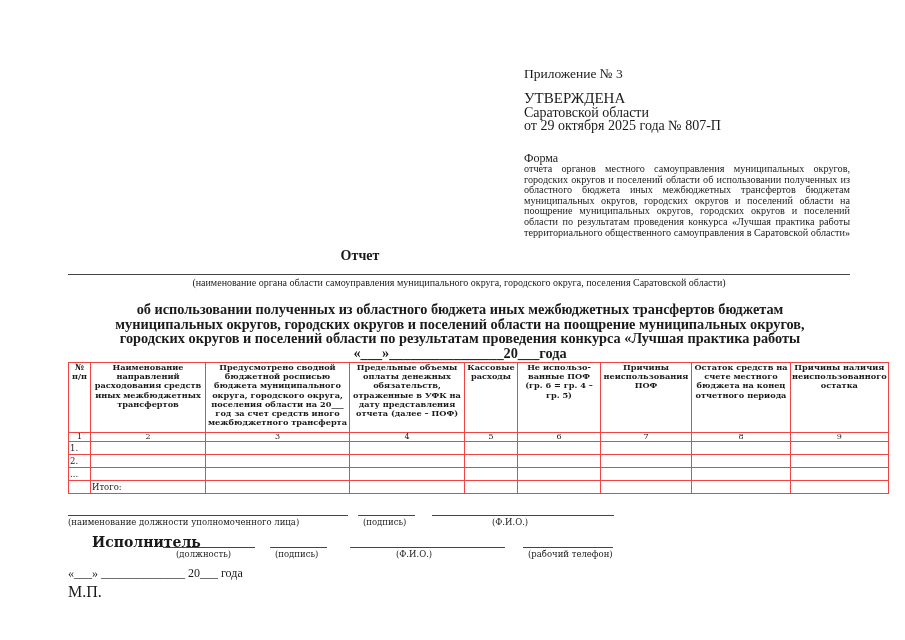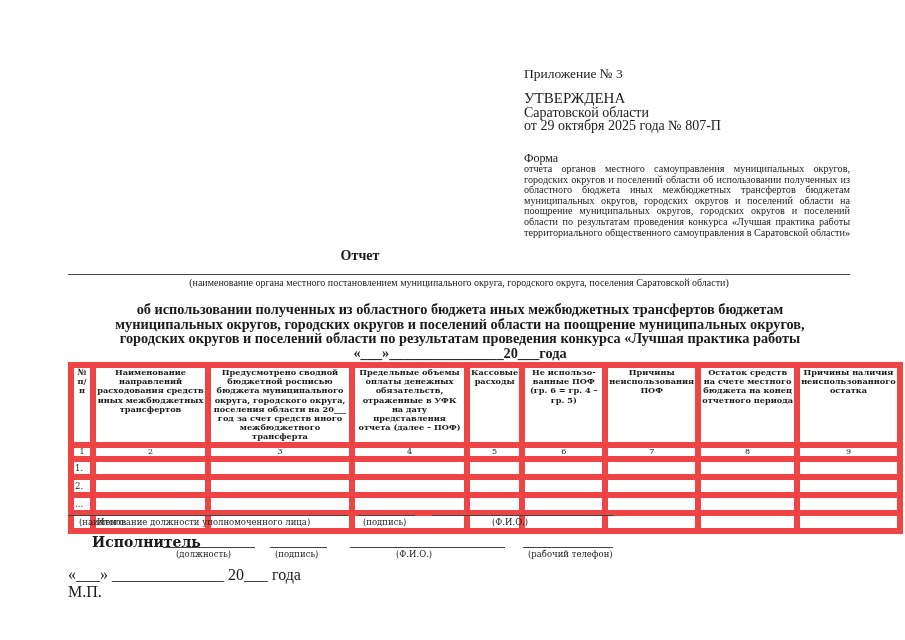--- a/index.html
+++ b/index.html
@@ -10,47 +10,47 @@
   .approved { left: 524px; top: 92px; font-family: "Liberation Serif", serif; font-size: 14px; line-height: 13.5px; }
   .approved .big { font-size: 15px; }
   .forma-title { left: 524px; top: 153px; width: 326px; text-align: left; font-family: "Liberation Serif", serif; font-size: 12px; line-height: 11px; }
   .forma-body { left: 524px; top: 164px; width: 326px; font-family: "Liberation Serif", serif; font-size: 10.2px; line-height: 10.6px; text-align: justify; }
   .report-title { left: 0; width: 720px; top: 248px; text-align: center; font-family: "Liberation Serif", serif; font-weight: bold; font-size: 14px; }
   .org-line { left: 68px; top: 274px; width: 782px; height: 0; border-top: 1px solid #444; }
   .org-caption { left: 68px; width: 782px; top: 277px; text-align: center; font-family: "Liberation Serif", serif; font-size: 10px; }
   .subtitle { left: 70px; width: 780px; top: 302px; text-align: center; font-family: "Liberation Serif", serif; font-weight: bold; font-size: 14.3px; line-height: 14.5px; }
   table.report { position: absolute; left: 68px; top: 362px; border-collapse: collapse;
                  font-family: "DejaVu Serif", serif; font-size: 8.2px; line-height: 9.2px; }
-  table.report td { border: 6px solid #ef4444; padding: 0 1px; vertical-align: top; text-align: center; }
+  table.report td { border: 1px solid #ef4444; padding: 0 1px; vertical-align: top; text-align: center; }
   table.report tr.hdr td { height: 69px; font-weight: bold; }
   table.report tr.num td { height: 8px; line-height: 8px; font-size: 8px; }
   table.report tr.data td { height: 12px; text-align: left; font-size: 8.5px; line-height: 12px; }
   .sig-line { height: 0; border-top: 1px solid #444; }
   .sig-cap { font-family: "DejaVu Serif", serif; font-size: 8.5px; }
   .executor { left: 68px; top: 534px; font-family: "DejaVu Serif", serif; font-weight: bold; font-size: 14px; margin-left: 24px; }
-  .date-line { left: 68px; top: 566px; font-family: "Liberation Serif", serif; font-size: 16px; text-align: right; }
+  .date-line { left: 68px; top: 566px; font-family: "Liberation Serif", serif; font-size: 12px; text-align: right; }
   .mp { left: 68px; top: 583px; font-family: Liberation Serif, serif; font-size: 16px; }
 </style>
 </head>
 <body>
 
 <div class="abs appendix">Приложение № 3</div>
 
 <div class="abs approved">
   <div class="big">УТВЕРЖДЕНА</div>
   <div>Саратовской области</div>
   <div>от 29 октября 2025 года № 807-П</div>
 </div>
 
 <div class="abs forma-title">Форма</div>
 <div class="abs forma-body">отчета органов местного самоуправления муниципальных округов, городских округов и поселений области об использовании полученных из областного бюджета иных межбюджетных трансфертов бюджетам муниципальных округов, городских округов и поселений области на поощрение муниципальных округов, городских округов и поселений области по результатам проведения конкурса «Лучшая практика работы территориального общественного самоуправления в Саратовской области»</div>
 
 <div class="abs report-title">Отчет</div>
 <div class="abs org-line"></div>
-<div class="abs org-caption">(наименование органа местного постановлением муниципального округа, городского округа, поселения Саратовской области)</div>
+<div class="abs org-caption">(наименование органа области самоуправления муниципального округа, городского округа, поселения Саратовской области)</div>
 
 <div class="abs subtitle">
   <div>об использовании полученных из областного бюджета иных межбюджетных трансфертов бюджетам</div>
   <div>муниципальных округов, городских округов и поселений области на поощрение муниципальных округов,</div>
   <div>городских округов и поселений области по результатам проведения конкурса «Лучшая практика работы</div>
   <div>«___»________________20___года</div>
 </div>
 
 <table class="report">
   <colgroup>
@@ -128,21 +128,21 @@
     <td></td>
         <td></td>
     <td></td>
         <td></td>
     <td></td>
   </tr>
 </tbody>
   </table>
 
 <div class="abs sig-line" style="left:68px; top:515px; width:280px;"></div>
-<div class="abs sig-cap" style="left:68px; top:517px;margin-left:11px;">(наименование должности уполномоченного лица)</div>
+<div class="abs sig-cap" style="left:68px; top:517px;">(наименование должности уполномоченного лица)</div>
 <div class="abs sig-line" style="left:358px; top:515px; width:57px;"></div>
 <div class="abs sig-cap" style="left:363px; top:517px;">(подпись)</div>
 <div class="abs sig-line" style="left:432px; top:515px; width:182px;"></div>
 <div class="abs sig-cap" style="left:492px; top:517px;">(Ф.И.О.)</div>
 
 <div class="abs executor">Исполнитель</div>
 <div class="abs sig-line" style="left:163px; top:547px; width:92px;"></div>
 <div class="abs sig-cap" style="left:176px; top:549px;">(должность)</div>
 <div class="abs sig-line" style="left:270px; top:547px; width:57px;"></div>
 <div class="abs sig-cap" style="left:275px; top:549px;">(подпись)</div>

